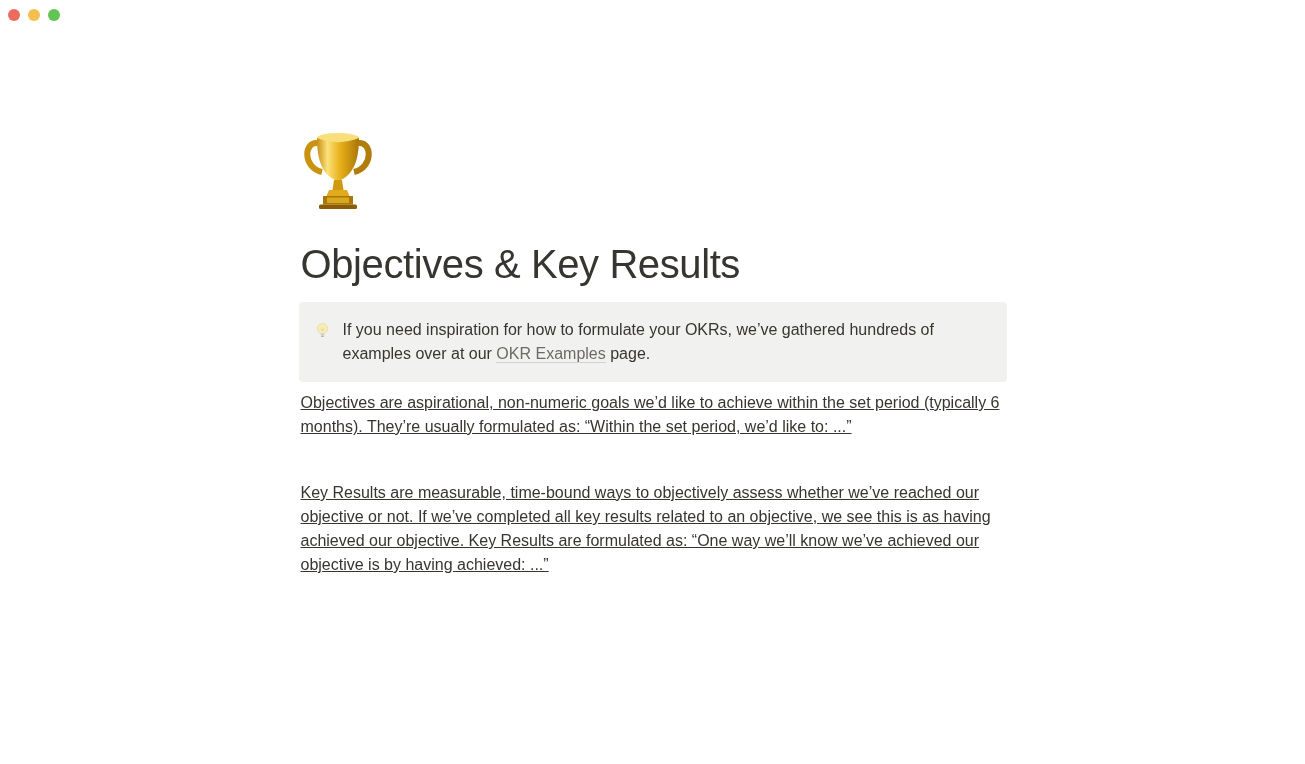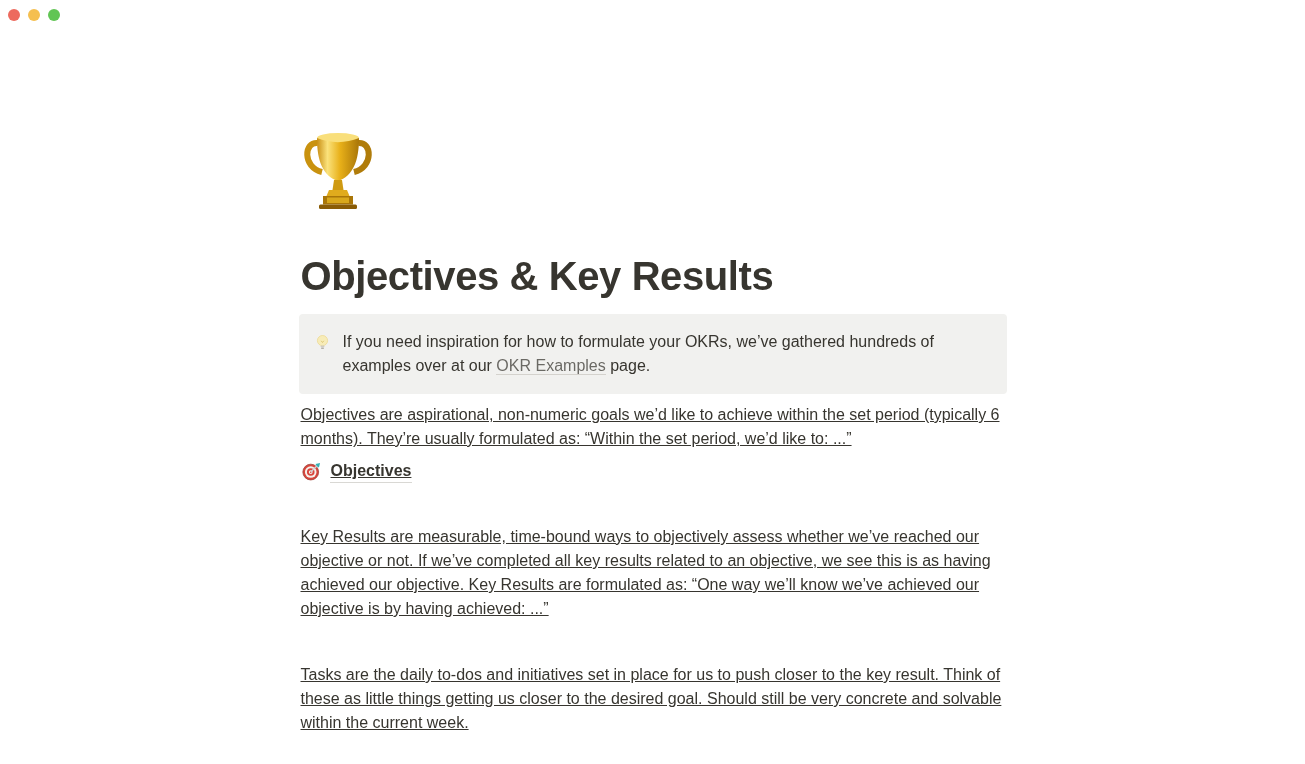--- a/index.html
+++ b/index.html
@@ -26,25 +26,25 @@
     margin: 0 auto;
     padding-top: 128px;
   }
   .page-icon {
     width: 80px; height: 82px;
     margin-left: 1px;
     cursor: pointer;
     display: flex; align-items: center;
   }
   .page-title {
-    margin-top: 42px;
+    margin-top: 30px;
     margin-left: 2px;
     font-size: 40px;
     line-height: 48px;
-    font-weight: 700;
+    font-weight: 400;
     letter-spacing: -0.4px;
     color: var(--text, #37352f);
     cursor: text;
   }
   .callout {
     margin-top: 14px;
     background: var(--callout-bg, #f1f1ef);
     border-radius: 4px;
     padding: 16px 32px 16px 12px;
     display: flex;
@@ -143,38 +143,23 @@
     </div>
     <div class="callout-text">
       <span>If you need inspiration for how to formulate your OKRs, we’ve gathered hundreds of examples over at our </span><a class="inline-link">OKR Examples</a><span> page.</span>
     </div>
   </div>
 
   <div class="blocks">
 
     <p class="block">Objectives are aspirational, non-numeric goals we’d like to achieve within the set period (typically 6 months). They’re usually formulated as: “Within the set period, we’d like to: ...”</p>
 
-    <div class="block link-block">
-      <span class="link-emoji">
-        <svg width="19" height="19" viewBox="0 0 20 20" aria-hidden="true">
-          <circle cx="9.2" cy="10.6" r="8.3" fill="#d8453c" stroke="#9c4036" stroke-width="0.8"></circle>
-          <circle cx="9.2" cy="10.6" r="6.1" fill="#f6f2ec"></circle>
-          <circle cx="9.2" cy="10.6" r="4" fill="#d8453c"></circle>
-          <circle cx="9.2" cy="10.6" r="2" fill="#f6f2ec"></circle>
-          <circle cx="9.2" cy="10.6" r="0.9" fill="#d8453c"></circle>
-          <path d="M9.2 10.6 L15.6 4.2" stroke="#cfd3d6" stroke-width="1.5"></path>
-          <path d="M14.2 2.2 L19 1 L17.8 5.8 L15.6 4.4 Z" fill="#35b0b5"></path>
-        </svg>
-      </span>
-      <span class="link-label">Objectives</span>
-    </div>
 
     <div class="block empty"></div>
 
     <p class="block">Key Results are measurable, time-bound ways to objectively assess whether we’ve reached our objective or not. If we’ve completed all key results related to an objective, we see this is as having achieved our objective. Key Results are formulated as: “One way we’ll know we’ve achieved our objective is by having achieved: ...”</p>
 
 
     <div class="block empty"></div>
 
-    <p class="block">Tasks are the daily to-dos and initiatives set in place for us to push closer to the key result. Think of these as little things getting us closer to the desired goal. Should still be very concrete and solvable within the current week.</p>
 
   </div>
 </div>
 
 </body></html>

